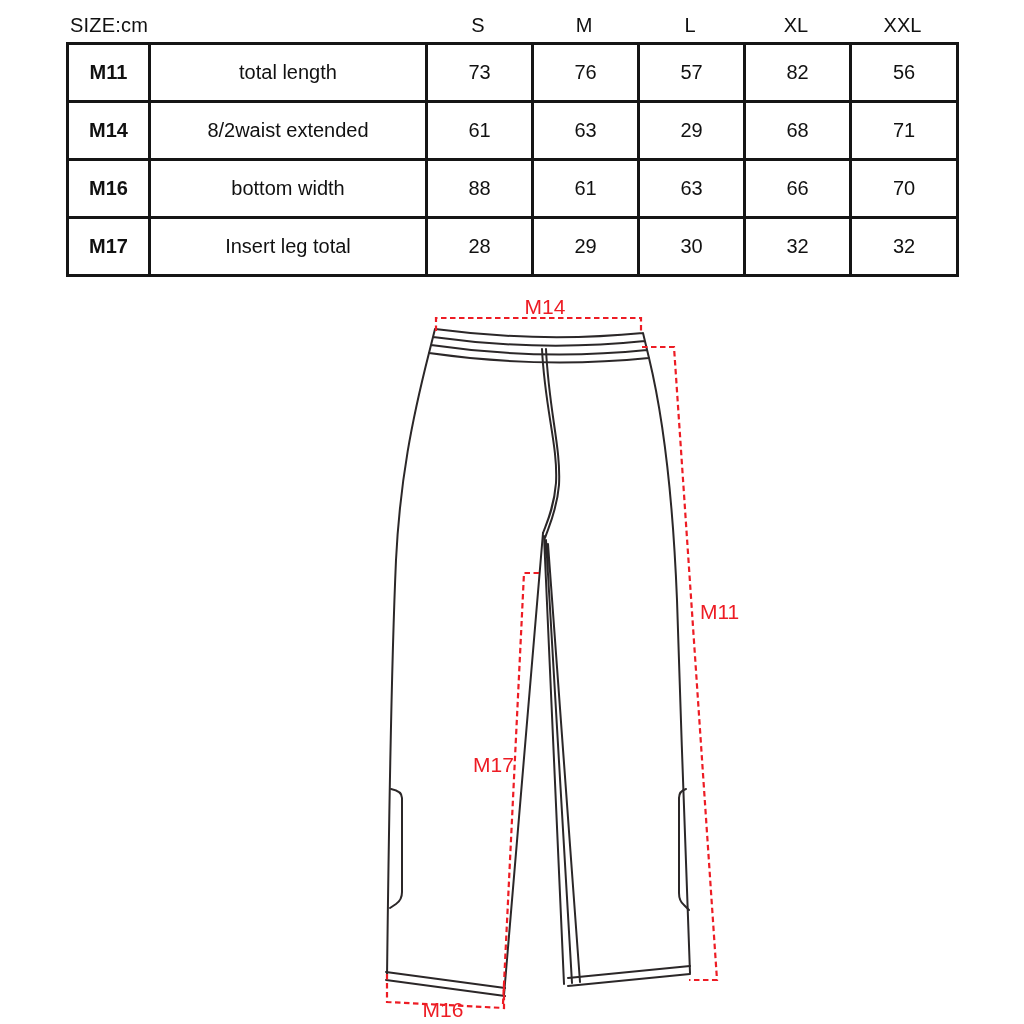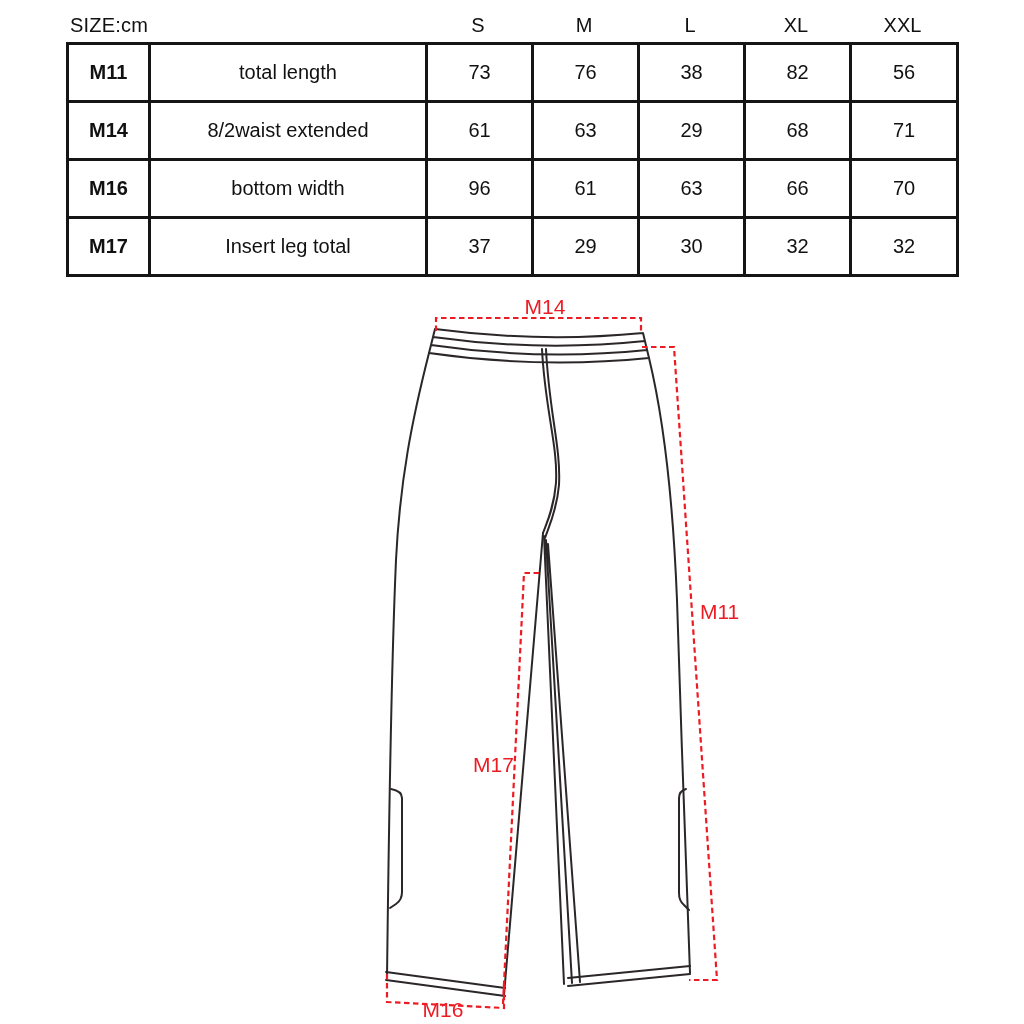--- a/index.html
+++ b/index.html
@@ -51,46 +51,46 @@
           <col style="width:106px">
           <col style="width:106px">
           <col style="width:107px">
       </colgroup>
       <tbody>
         <tr>
           <td class="code">M11</td>
           <td class="desc">total length</td>
           <td>73</td>
           <td>76</td>
-          <td>38</td>
+          <td>57</td>
           <td>82</td>
           <td>56</td>
         </tr>
         <tr>
           <td class="code">M14</td>
           <td class="desc">8/2waist extended</td>
           <td>61</td>
           <td>63</td>
           <td>29</td>
           <td>68</td>
           <td>71</td>
         </tr>
         <tr>
           <td class="code">M16</td>
           <td class="desc">bottom width</td>
-          <td>96</td>
+          <td>88</td>
           <td>61</td>
           <td>63</td>
           <td>66</td>
           <td>70</td>
         </tr>
         <tr>
           <td class="code">M17</td>
           <td class="desc">Insert leg total</td>
-          <td>37</td>
+          <td>28</td>
           <td>29</td>
           <td>30</td>
           <td>32</td>
           <td>32</td>
         </tr>
       </tbody>
     </table>
   </div>
 
   <svg class="diagram" width="1024" height="1024" viewBox="0 0 1024 1024" xmlns="http://www.w3.org/2000/svg">

